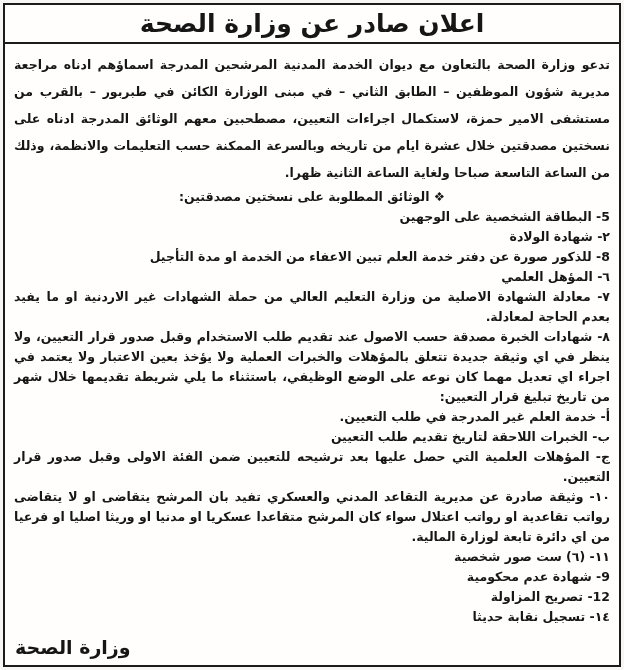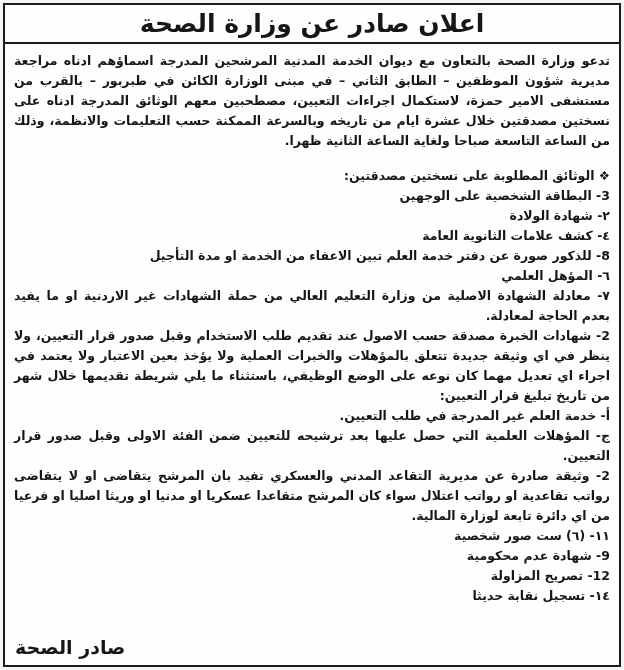--- a/index.html
+++ b/index.html
@@ -31,26 +31,26 @@
     letter-spacing: -0.5px;
     white-space: nowrap;
   }
   .content {
     padding: 7px 9px 0 9px;
     font-size: 12.5px;
     font-weight: bold;
   }
   .intro {
     text-align: justify;
-    line-height: 20px;
-    margin-bottom: 15px;
+    line-height: 27px;
+    margin-bottom: 1px;
   }
   .section-header {
     line-height: 20px;
-    text-align: right;
+    text-align: center;
   }
   .doc-list .item {
     line-height: 20px;
     text-align: justify;
   }
   .signature {
     position: absolute;
     left: 10px;
     bottom: 7px;
     font-size: 19px;
@@ -68,34 +68,34 @@
     <div class="title">اعلان صادر عن وزارة الصحة</div>
   </div>
 
   <div class="content">
 
     <p class="intro">تدعو وزارة الصحة بالتعاون مع ديوان الخدمة المدنية المرشحين المدرجة اسماؤهم ادناه مراجعة مديرية شؤون الموظفين – الطابق الثاني – في مبنى الوزارة الكائن في طبربور – بالقرب من مستشفى الامير حمزة، لاستكمال اجراءات التعيين، مصطحبين معهم الوثائق المدرجة ادناه على نسختين مصدقتين خلال عشرة ايام من تاريخه وبالسرعة الممكنة حسب التعليمات والانظمة، وذلك من الساعة التاسعة صباحا ولغاية الساعة الثانية ظهرا.</p>
 
     <div class="section-header">❖ الوثائق المطلوبة على نسختين مصدقتين:</div>
 
     <div class="doc-list">
-      <div class="item">3- البطاقة الشخصية على الوجهين</div>
+      <div class="item">5- البطاقة الشخصية على الوجهين</div>
       <div class="item">٢- شهادة الولادة</div>
-      <div class="item">٤- كشف علامات الثانوية العامة</div>
       <div class="item">8- للذكور صورة عن دفتر خدمة العلم تبين الاعفاء من الخدمة او مدة التأجيل</div>
       <div class="item">٦- المؤهل العلمي</div>
       <div class="item">٧- معادلة الشهادة الاصلية من وزارة التعليم العالي من حملة الشهادات غير الاردنية او ما يفيد بعدم الحاجة لمعادلة.</div>
-      <div class="item">2- شهادات الخبرة مصدقة حسب الاصول عند تقديم طلب الاستخدام وقبل صدور قرار التعيين، ولا ينظر في اي وثيقة جديدة تتعلق بالمؤهلات والخبرات العملية ولا يؤخذ بعين الاعتبار ولا يعتمد في اجراء اي تعديل مهما كان نوعه على الوضع الوظيفي، باستثناء ما يلي شريطة تقديمها خلال شهر من تاريخ تبليغ قرار التعيين:</div>
+      <div class="item">٨- شهادات الخبرة مصدقة حسب الاصول عند تقديم طلب الاستخدام وقبل صدور قرار التعيين، ولا ينظر في اي وثيقة جديدة تتعلق بالمؤهلات والخبرات العملية ولا يؤخذ بعين الاعتبار ولا يعتمد في اجراء اي تعديل مهما كان نوعه على الوضع الوظيفي، باستثناء ما يلي شريطة تقديمها خلال شهر من تاريخ تبليغ قرار التعيين:</div>
       <div class="item">أ- خدمة العلم غير المدرجة في طلب التعيين.</div>
+      <div class="item">ب- الخبرات اللاحقة لتاريخ تقديم طلب التعيين</div>
       <div class="item">ج- المؤهلات العلمية التي حصل عليها بعد ترشيحه للتعيين ضمن الفئة الاولى وقبل صدور قرار التعيين.</div>
-      <div class="item">2- وثيقة صادرة عن مديرية التقاعد المدني والعسكري تفيد بان المرشح يتقاضى او لا يتقاضى رواتب تقاعدية او رواتب اعتلال سواء كان المرشح متقاعدا عسكريا او مدنيا او وريثا اصليا او فرعيا من اي دائرة تابعة لوزارة المالية.</div>
+      <div class="item">١٠- وثيقة صادرة عن مديرية التقاعد المدني والعسكري تفيد بان المرشح يتقاضى او لا يتقاضى رواتب تقاعدية او رواتب اعتلال سواء كان المرشح متقاعدا عسكريا او مدنيا او وريثا اصليا او فرعيا من اي دائرة تابعة لوزارة المالية.</div>
       <div class="item">١١- (٦) ست صور شخصية</div>
       <div class="item">9- شهادة عدم محكومية</div>
       <div class="item">12- تصريح المزاولة</div>
       <div class="item">١٤- تسجيل نقابة حديثا</div>
 
     </div>
 
   </div>
 
-  <div class="signature">صادر الصحة</div>
+  <div class="signature">وزارة الصحة</div>
 
 </div>
 
 </body></html>

